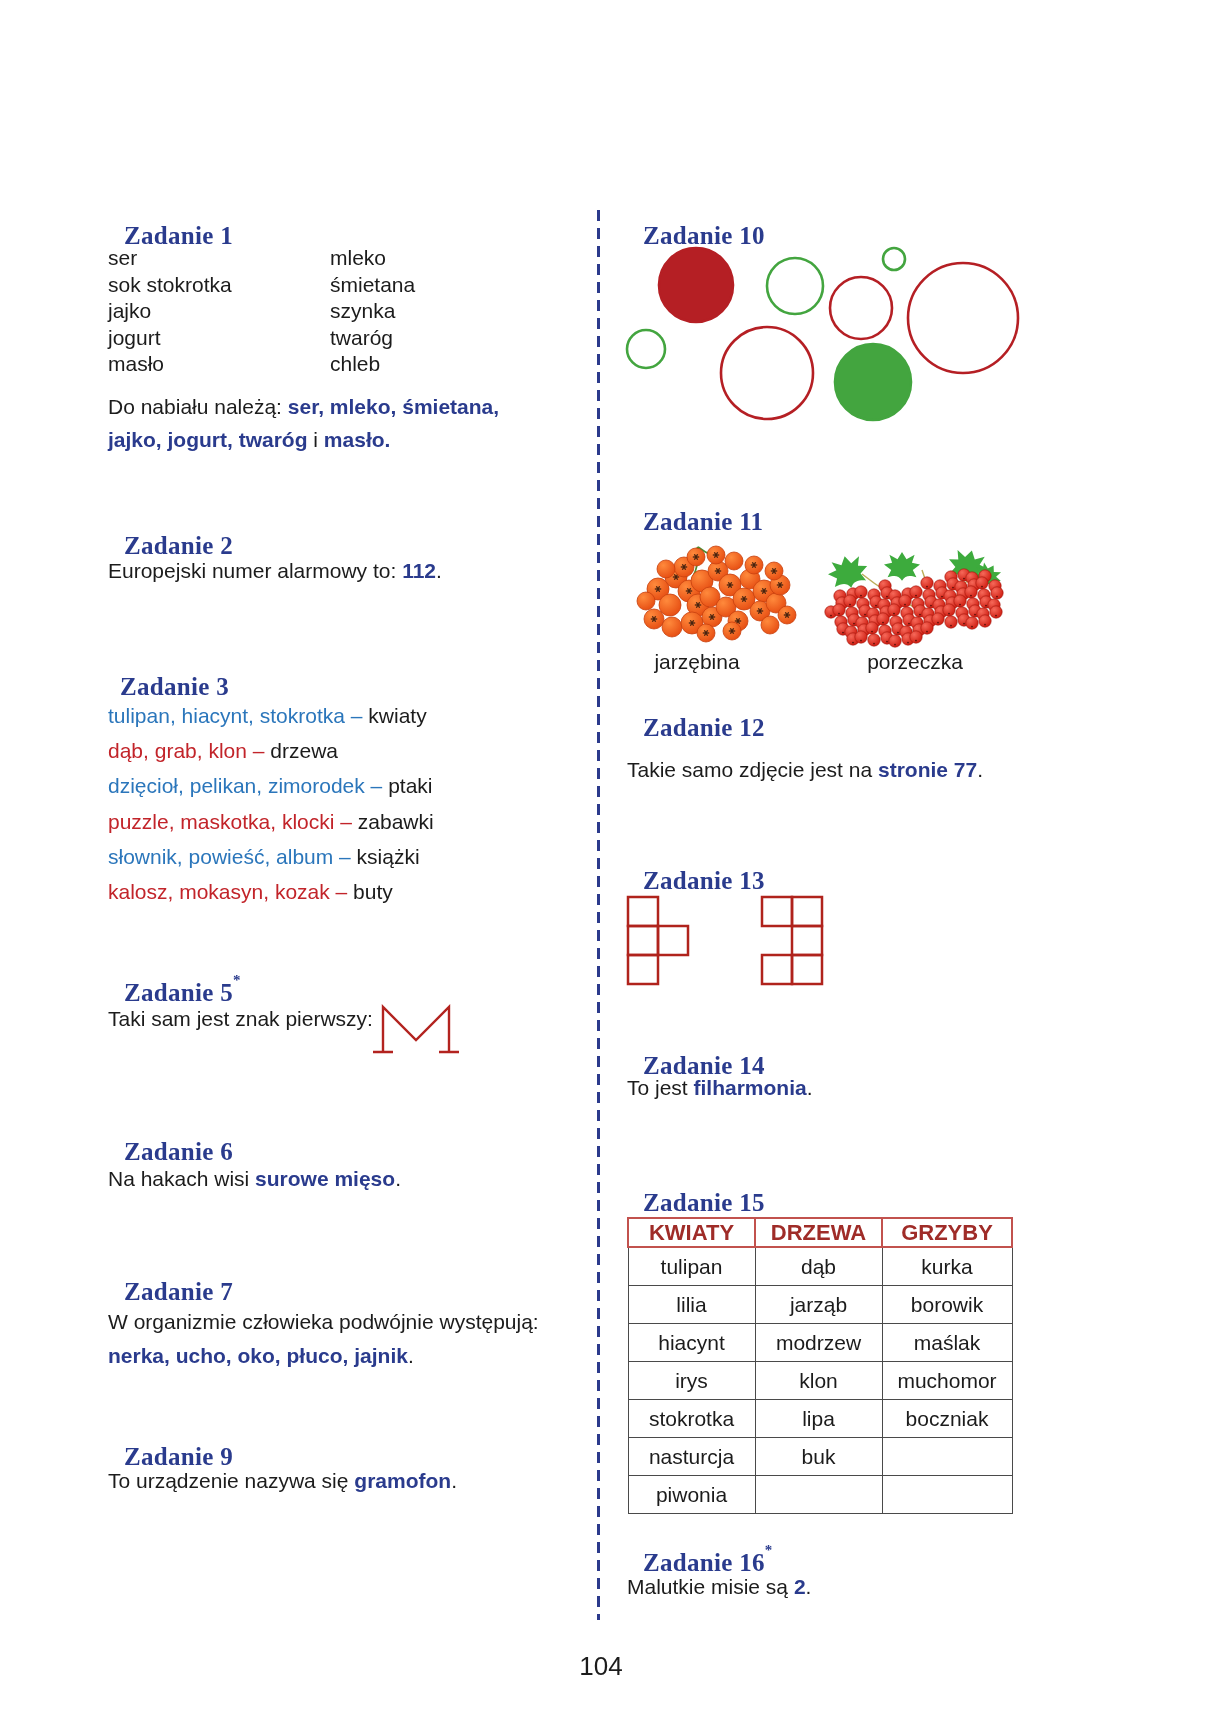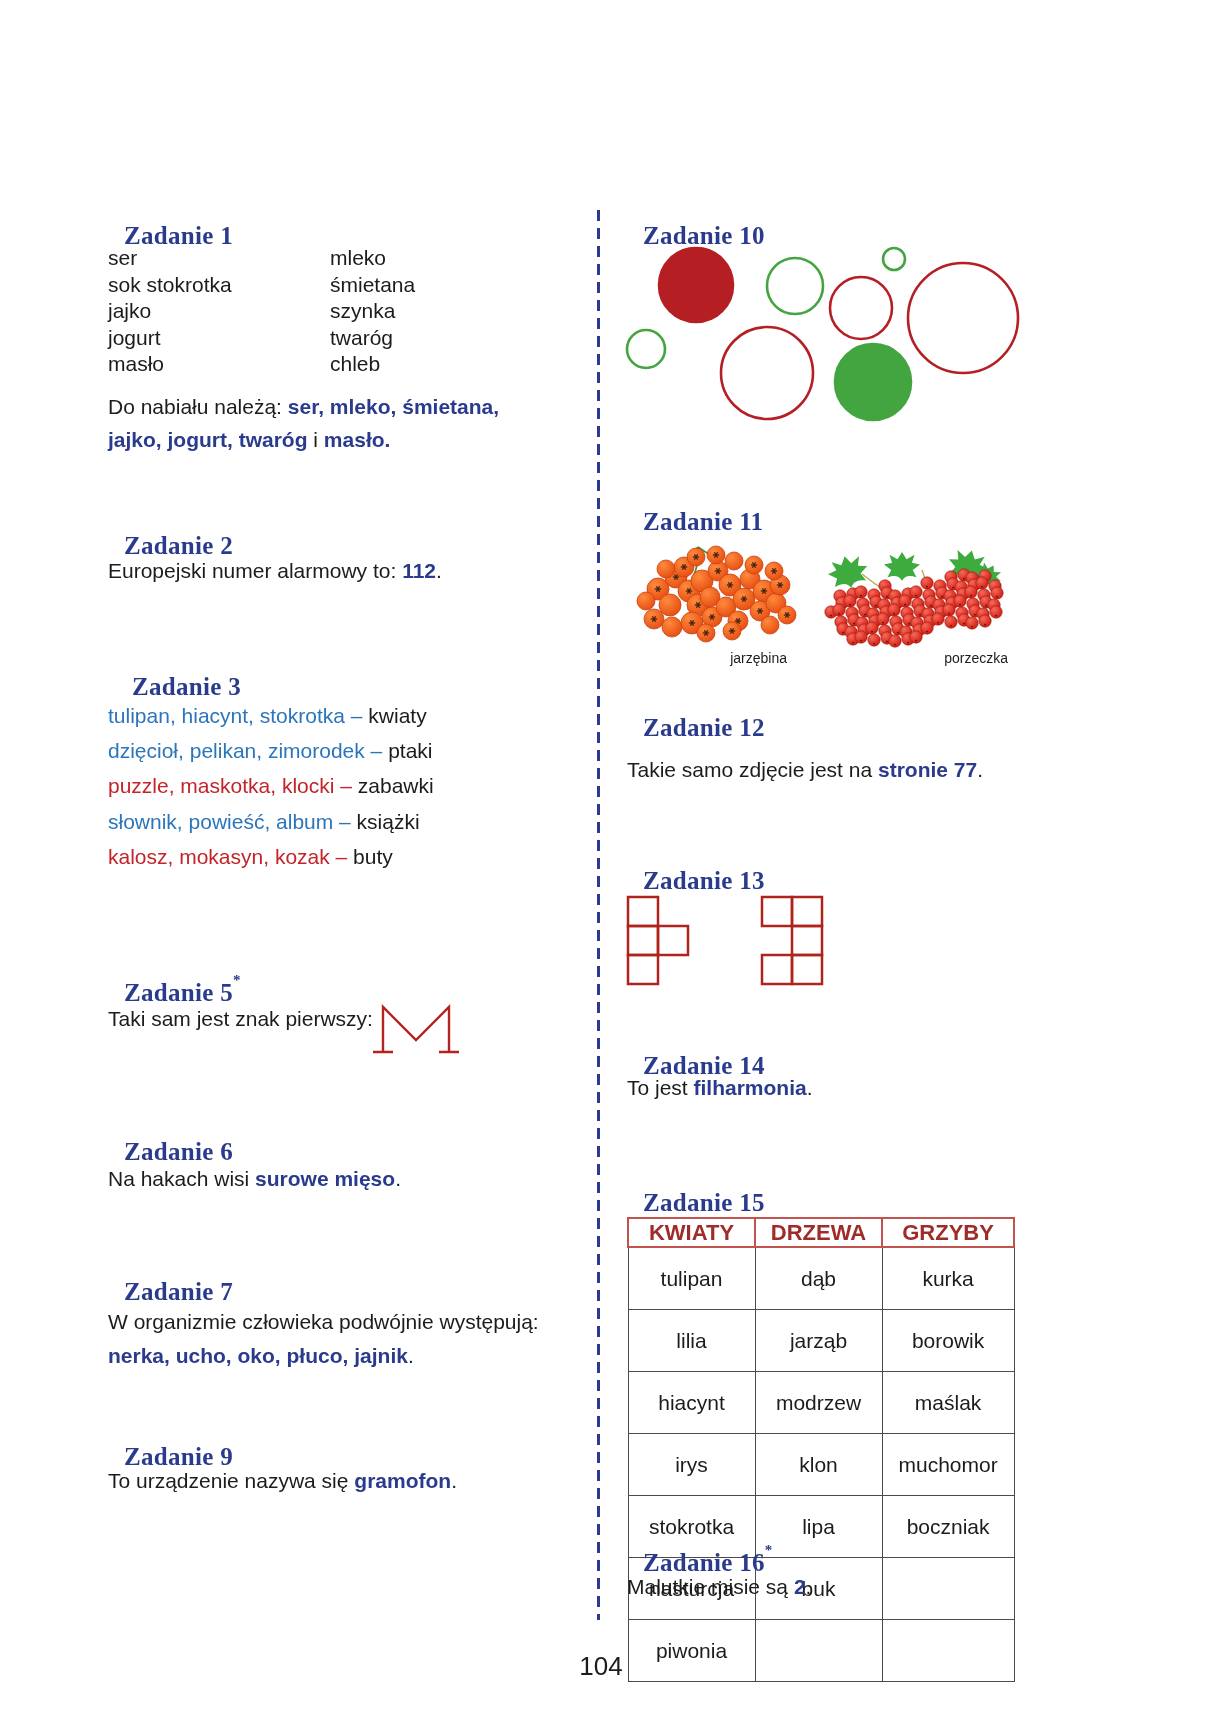--- a/index.html
+++ b/index.html
@@ -13,28 +13,28 @@
   h2.heading sup{font-size:15px;position:relative;top:-7px;}
   .line{position:absolute;font-size:21px;white-space:nowrap;}
   .lines{position:absolute;font-size:21px;white-space:nowrap;}
   .list{position:absolute;font-size:21px;line-height:26.5px;white-space:nowrap;}
   .s-k{color:#1c1c1c;}
   .s-n{color:#2a3b8d;font-weight:700;}
   .s-u{color:#2b76bb;}
   .s-r{color:#c2242a;}
   .divider{position:absolute;left:597px;top:210px;width:3px;height:1410px;
            background-image:repeating-linear-gradient(to bottom,#2b3a8c 0 11px,transparent 11px 18px);}
-  .berry-label{position:absolute;font-size:14px;color:#1c1c1c;text-align:right;}
+  .berry-label{position:absolute;font-size:21px;color:#1c1c1c;text-align:center;}
   svg.fig{position:absolute;}
   .z15-table{position:absolute;left:627px;top:1217px;border-collapse:collapse;table-layout:fixed;}
   .z15-table th{width:125px;height:27px;border:2px solid #c2524e;color:#9f2c28;
                 font-size:22px;font-weight:700;text-align:center;padding:0;}
   .z15-table th:last-child{width:128px;}
   .z15-table td{height:29px;border:1px solid #4a4a4a;font-size:21px;font-weight:400;
-                text-align:center;padding:16px;color:#1c1c1c;}
+                text-align:center;padding:4px;color:#1c1c1c;}
   .pageno{position:absolute;left:0;top:1651px;width:1202px;text-align:center;
           font-size:26px;color:#1c1c1c;}
 </style>
 </head>
 <body>
 
 <div class="page">
 
   <div class="divider"></div>
 
@@ -54,23 +54,24 @@
     <div>chleb</div>
   </div>
   <div class="lines" style="left:108px;top:391px;line-height:32.5px">
     <div><span class="s-k">Do nabiału należą: </span><span class="s-n">ser, mleko, śmietana,</span></div>
     <div><span class="s-n">jajko, jogurt, twaróg</span><span class="s-k"> i </span><span class="s-n">masło.</span></div>
   </div>
 
   <h2 class="heading" style="left:108px;top:516px"><span>Zadanie 2</span><sup></sup></h2>
   <div class="line" style="left:108px;top:559px"><span class="s-k">Europejski numer alarmowy to: </span><span class="s-n">112</span><span class="s-k">.</span></div>
 
-  <h2 class="heading" style="left:116px;top:657px"><span>Zadanie 3</span><sup></sup></h2>
+  <h2 class="heading" style="left:104px;top:657px"><span>Zadanie 3</span><sup></sup></h2>
   <div class="lines" style="left:108px;top:698px;line-height:35.2px">
     <div><span class="s-u">tulipan, hiacynt, stokrotka –</span><span class="s-k"> kwiaty</span></div>
+    <div><span class="s-r">dąb, grab, klon –</span><span class="s-k"> drzewa</span></div>
     <div><span class="s-u">dzięcioł, pelikan, zimorodek –</span><span class="s-k"> ptaki</span></div>
     <div><span class="s-r">puzzle, maskotka, klocki –</span><span class="s-k"> zabawki</span></div>
     <div><span class="s-u">słownik, powieść, album –</span><span class="s-k"> książki</span></div>
     <div><span class="s-r">kalosz, mokasyn, kozak –</span><span class="s-k"> buty</span></div>
   </div>
 
   <h2 class="heading" style="left:108px;top:963px"><span>Zadanie 5</span><sup>*</sup></h2>
   <div class="line" style="left:108px;top:1007px"><span class="s-k">Taki sam jest znak pierwszy:</span></div>
   <svg class="fig" style="left:370px;top:1004px" width="92" height="54" viewBox="0 0 92 54">
     <path d="M3,48 H23 M13,48 V3 L46,36 L79,3 V48 M69,48 H89" fill="none" stroke="#b3231f" stroke-width="2.4"></path>

